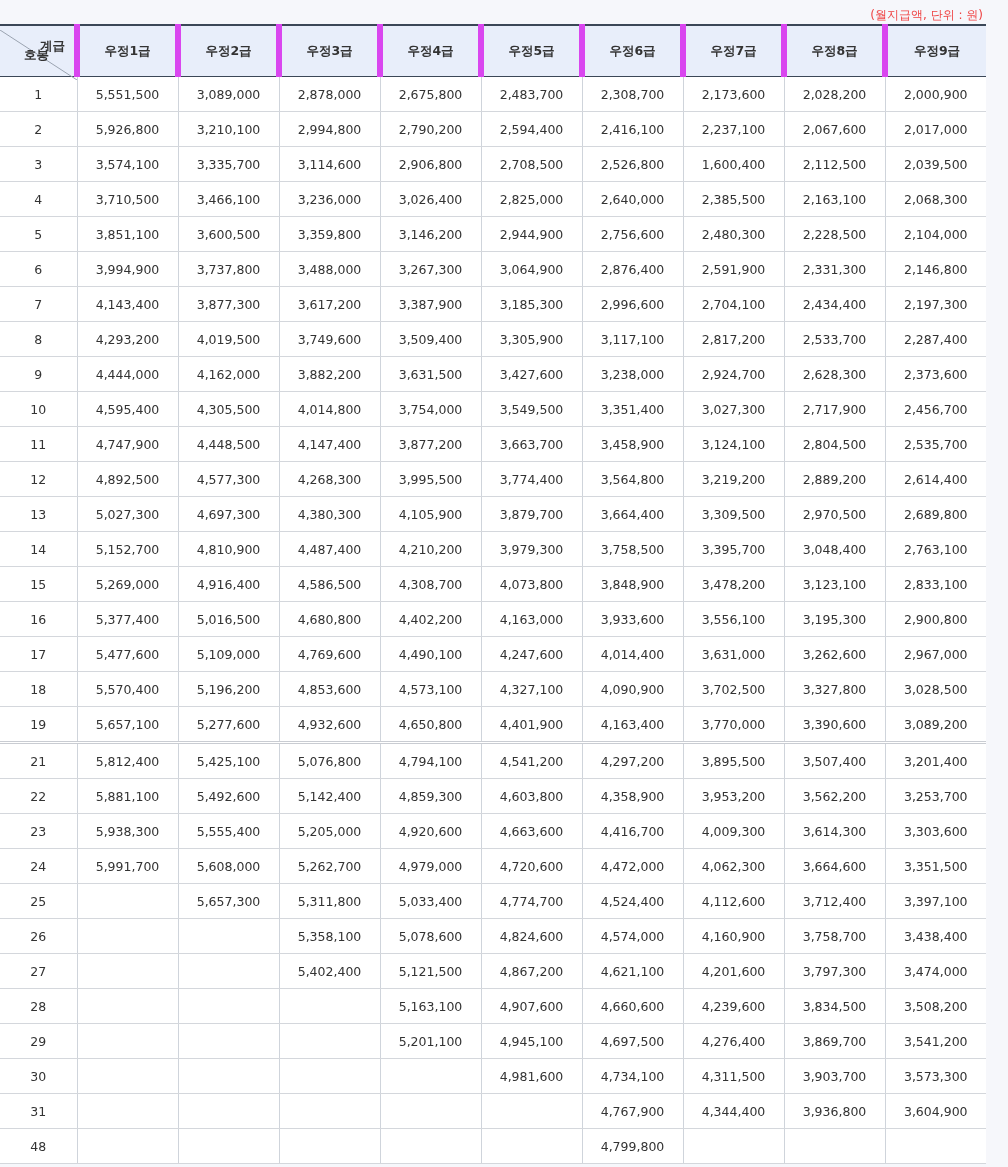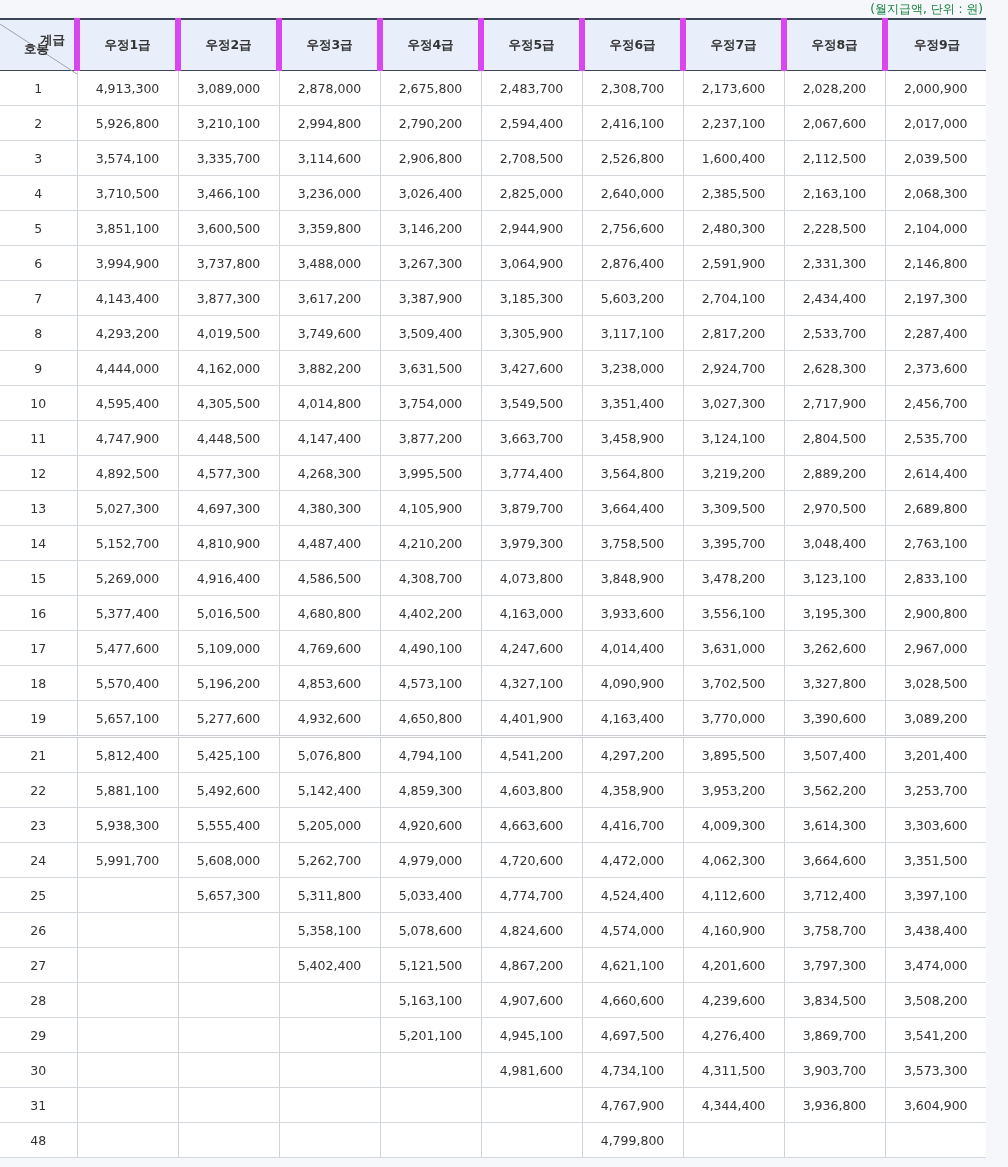--- a/index.html
+++ b/index.html
@@ -5,22 +5,22 @@
   html, body { margin: 0; padding: 0; }
   body {
     width: 1008px; height: 1167px; overflow: hidden;
     background: #f6f7fb;
     font-family: "DejaVu Sans", "Liberation Sans", sans-serif;
     color: #333;
   }
   .wrap { position: relative; width: 985px; }
   .unit {
     height: 17px; line-height: 17px;
-    text-align: right; font-size: 12px; color: #15803d;
-    padding-right: 2px; margin-top: 1px;
+    text-align: right; font-size: 12px; color: #ef4444;
+    padding-right: 2px; margin-top: 7px;
   }
   table.pay {
     width: 985px; border-collapse: collapse; table-layout: fixed;
     background: #ffffff;
     border-top: 2px solid #3b4757;
     font-size: 12.5px;
   }
   table.pay col.c0 { width: 77px; }
   table.pay col.cn { width: 101px; }
   table.pay th {
@@ -78,21 +78,21 @@
           <th>우정5급</th>
           <th>우정6급</th>
           <th>우정7급</th>
           <th>우정8급</th>
           <th>우정9급</th>
         </tr>
     </thead>
     <tbody id="body-rows">
         <tr>
           <td>1</td>
-          <td>4,913,300</td>
+          <td>5,551,500</td>
           <td>3,089,000</td>
           <td>2,878,000</td>
           <td>2,675,800</td>
           <td>2,483,700</td>
           <td>2,308,700</td>
           <td>2,173,600</td>
           <td>2,028,200</td>
           <td>2,000,900</td>
         </tr>
         <tr>
@@ -155,21 +155,21 @@
           <td>2,331,300</td>
           <td>2,146,800</td>
         </tr>
         <tr>
           <td>7</td>
           <td>4,143,400</td>
           <td>3,877,300</td>
           <td>3,617,200</td>
           <td>3,387,900</td>
           <td>3,185,300</td>
-          <td>5,603,200</td>
+          <td>2,996,600</td>
           <td>2,704,100</td>
           <td>2,434,400</td>
           <td>2,197,300</td>
         </tr>
         <tr>
           <td>8</td>
           <td>4,293,200</td>
           <td>4,019,500</td>
           <td>3,749,600</td>
           <td>3,509,400</td>

